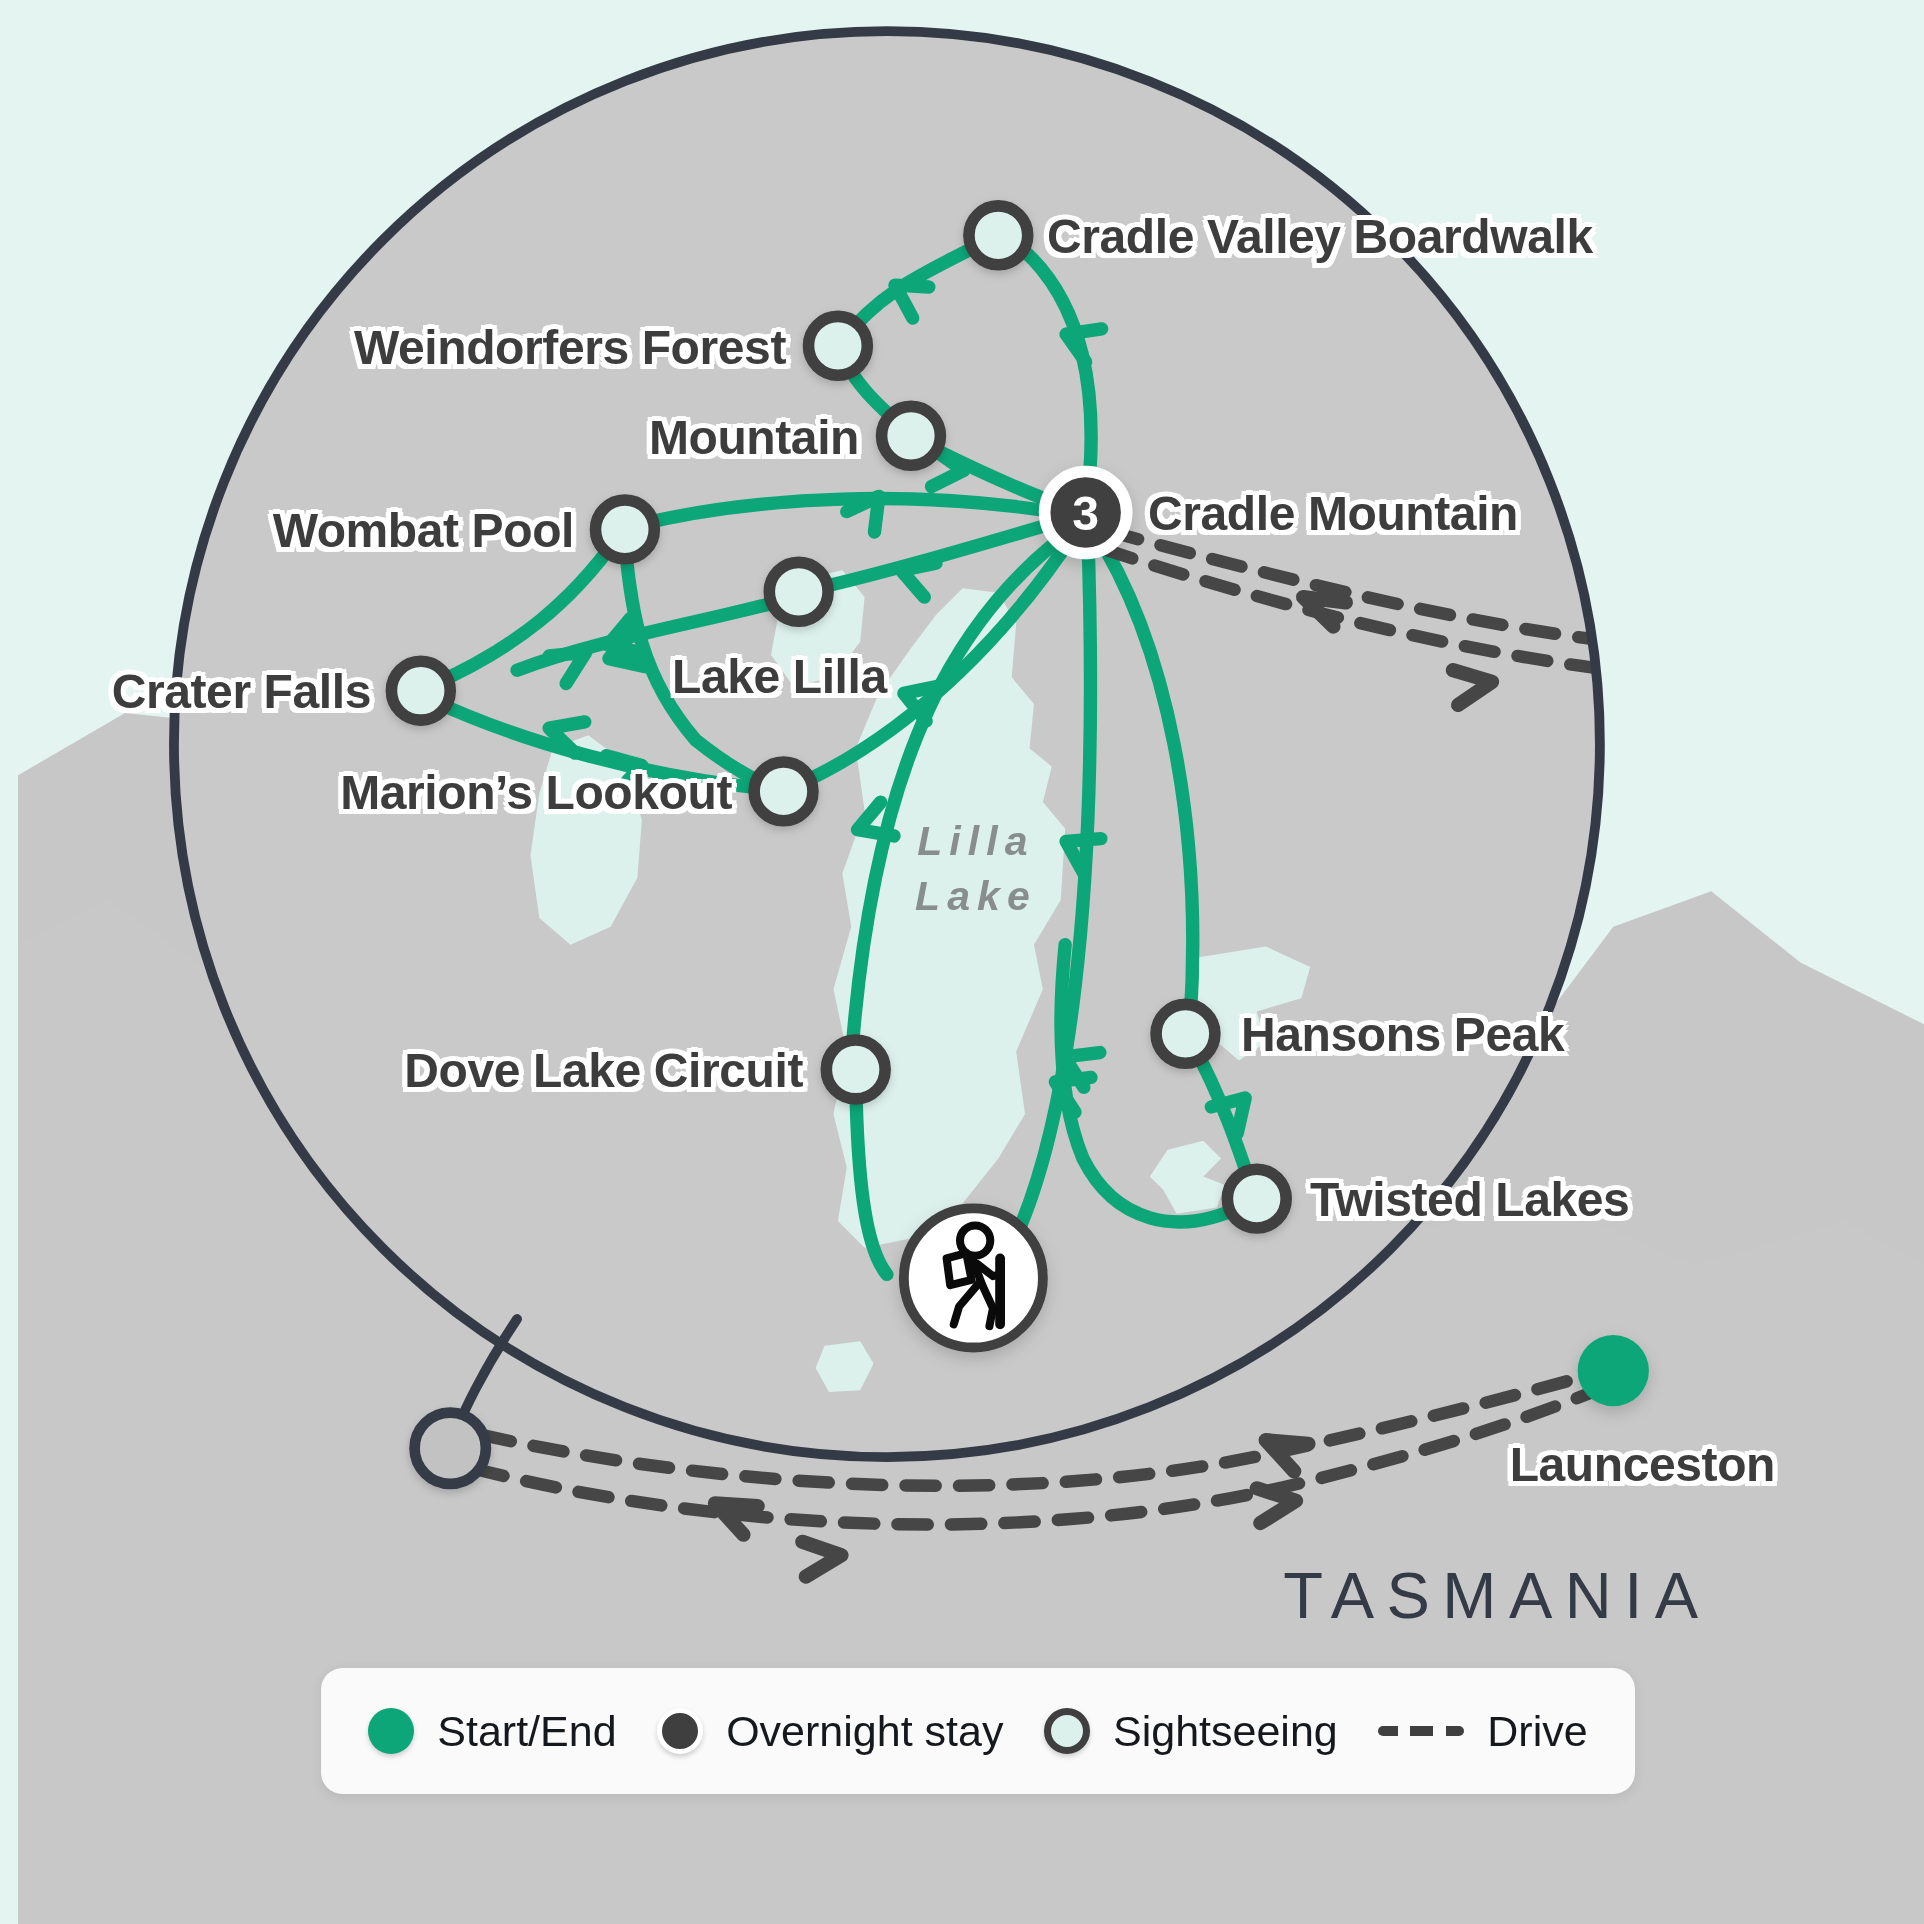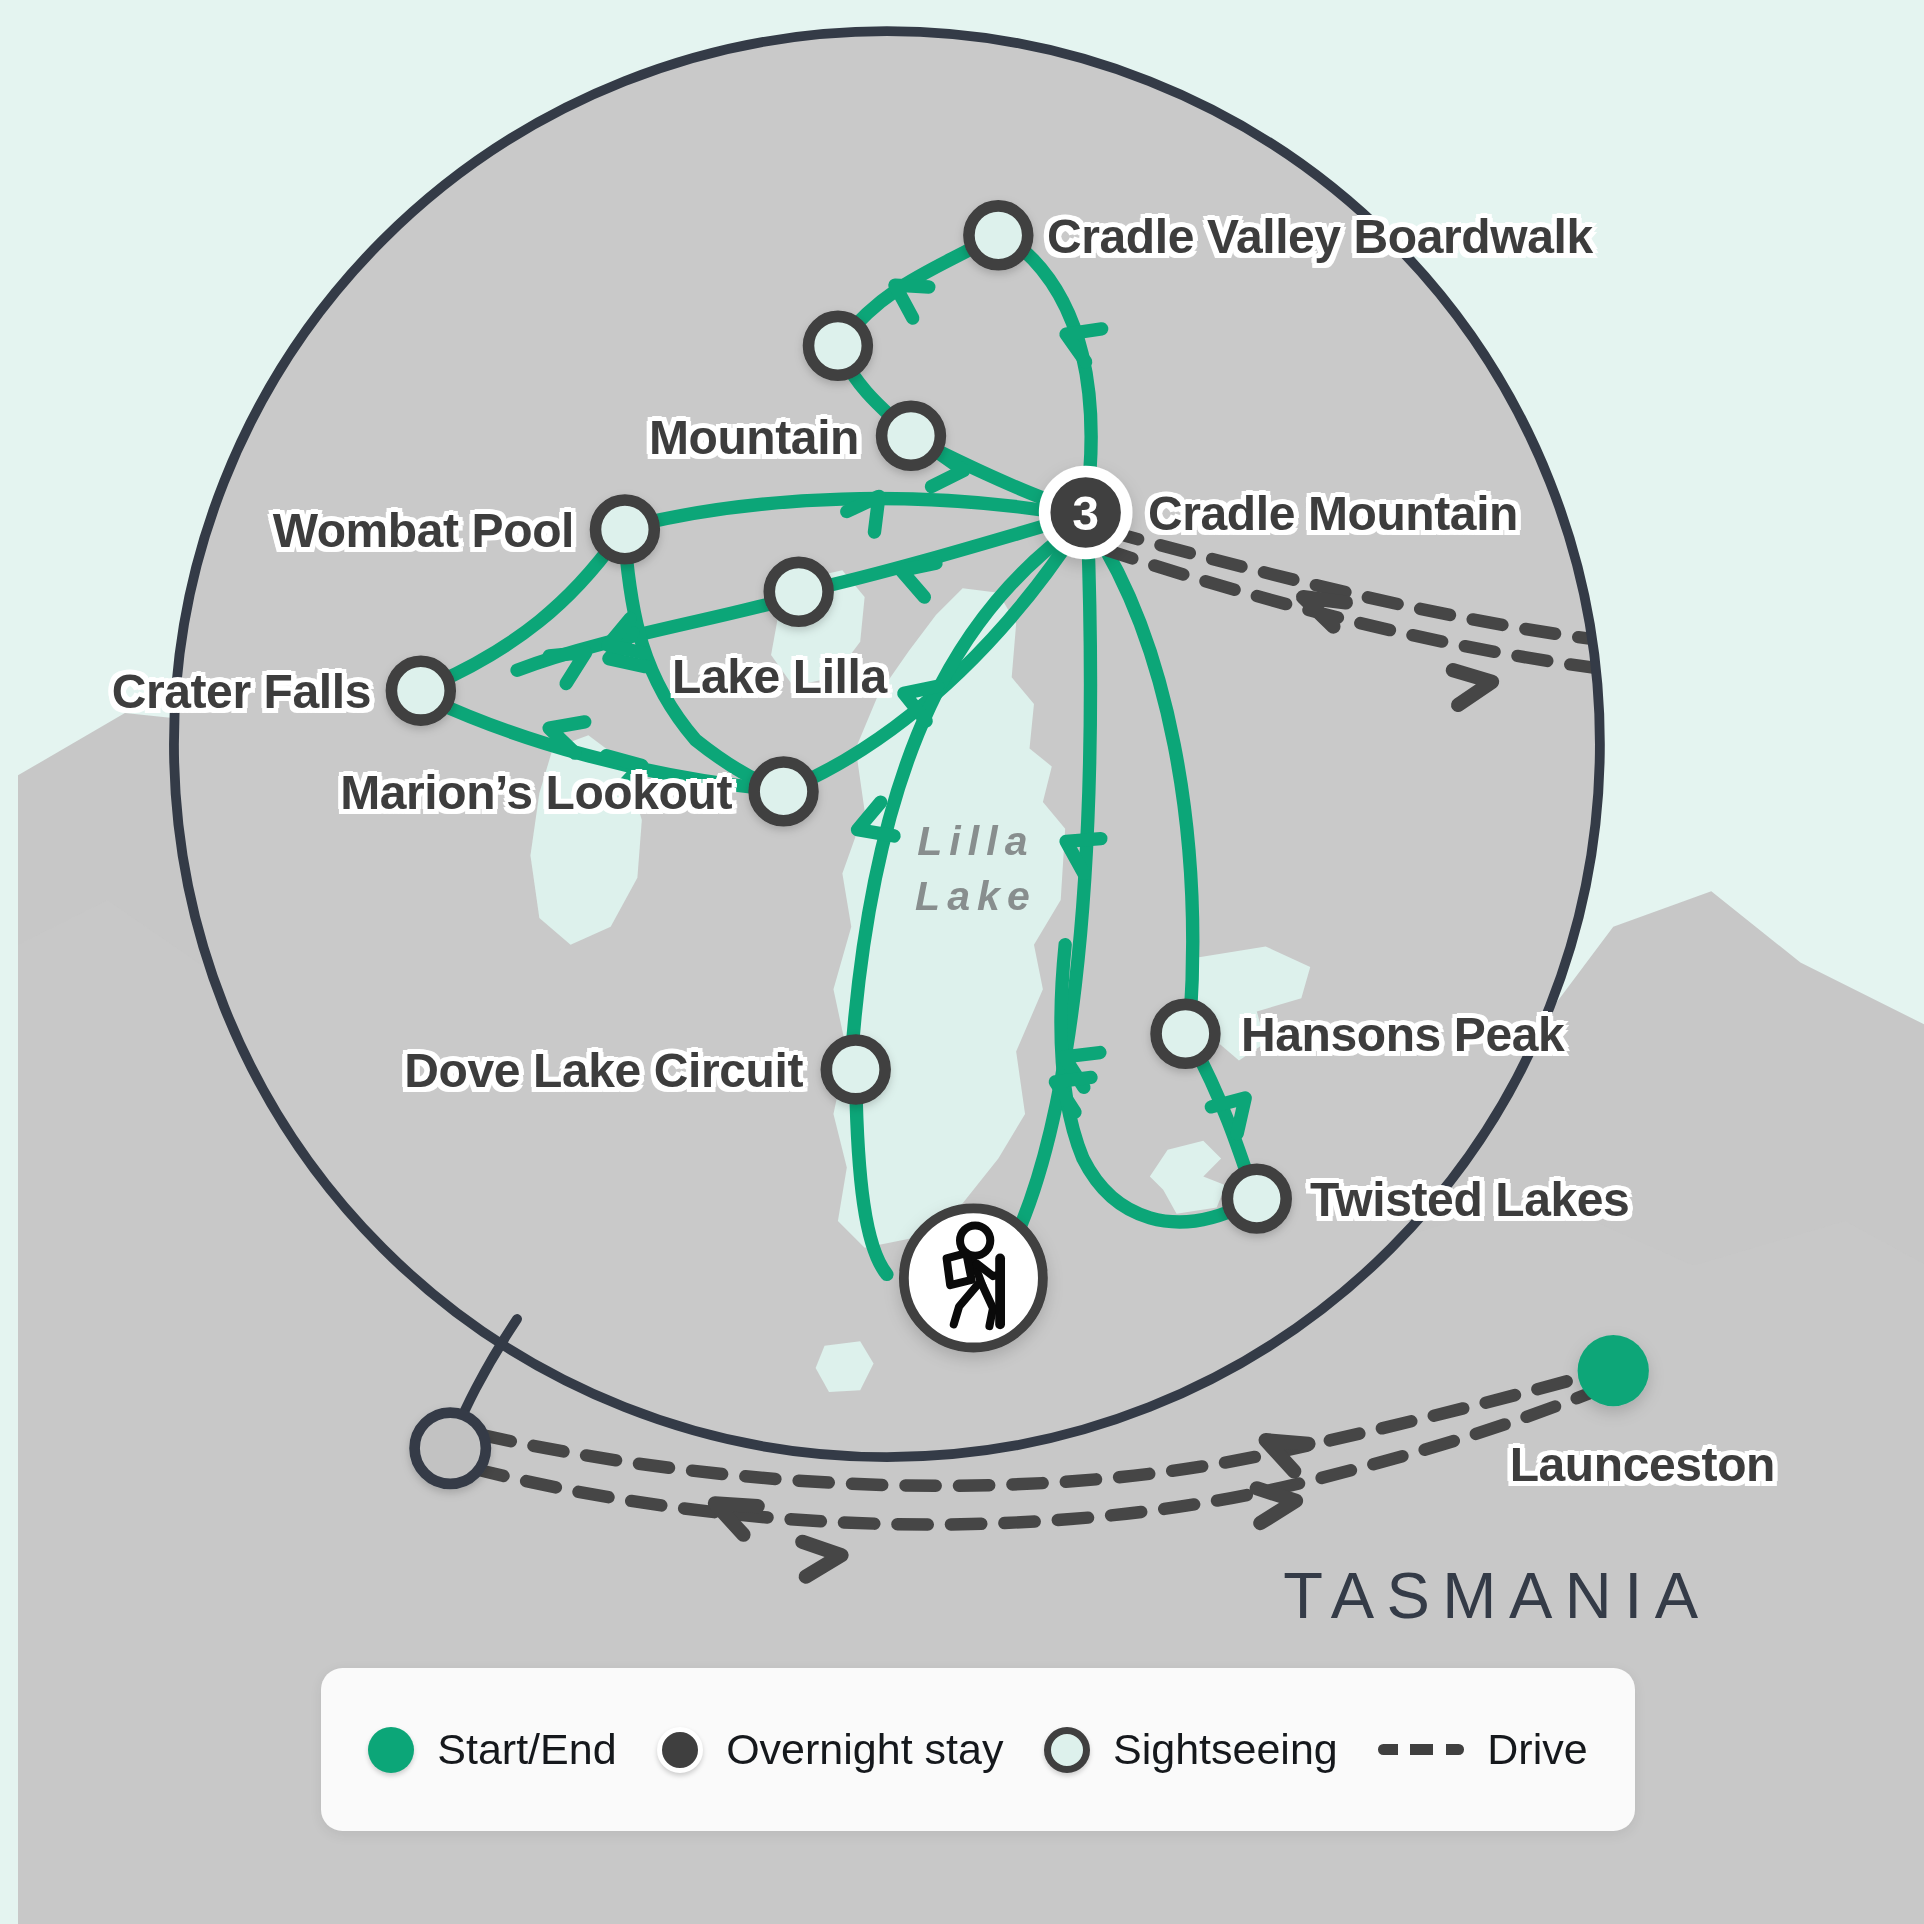--- a/index.html
+++ b/index.html
@@ -62,21 +62,21 @@
     letter-spacing: 12.5px;
     transform: translate(-50%, -50%);
   }
 
   
   #legend {
     position: absolute;
     left: 303px;
     top: 1668px;
     width: 1314px;
-    height: 163px;
+    height: 126px;
     background: #fafafa;
     border-radius: 21.4px;
     box-shadow: 0 3.6px 12.5px rgba(0,0,0,0.07);
     display: flex;
     align-items: center;
     justify-content: space-around;
     padding: 0 27px;
     box-sizing: border-box;
   }
   .leg-item {
@@ -279,20 +279,21 @@
 
           <path d="M6,6 L-16,32 L-22,52"></path>
 
           <path d="M30,-22 L30,52" stroke-width="11"></path>
         </g>
       </g>
     </g>
   </svg>
 
   <div class="lbl l" style="left:1029px; top:237px;">Cradle Valley Boardwalk</div>
+  <div class="lbl r" style="left:768px; top:348px;">Weindorfers Forest</div>
   <div class="lbl r" style="left:841px; top:438px;">Mountain</div>
   <div class="lbl l" style="left:1130px; top:514px;">Cradle Mountain</div>
   <div class="lbl r" style="left:556px; top:531px;">Wombat Pool</div>
   <div class="lbl l" style="left:654px; top:677px;">Lake Lilla</div>
   <div class="lbl r" style="left:353px; top:692px;">Crater Falls</div>
   <div class="lbl l" style="left:1223px; top:1035px;">Hansons Peak</div>
   <div class="lbl r" style="left:714px; top:793px;">Marion’s Lookout</div>
   <div class="lbl l" style="left:1292px; top:1200px;">Twisted Lakes</div>
   <div class="lbl r" style="left:785px; top:1071px;">Dove Lake Circuit</div>
   <div class="lbl r" style="left:1757px; top:1465px;">Launceston</div>

